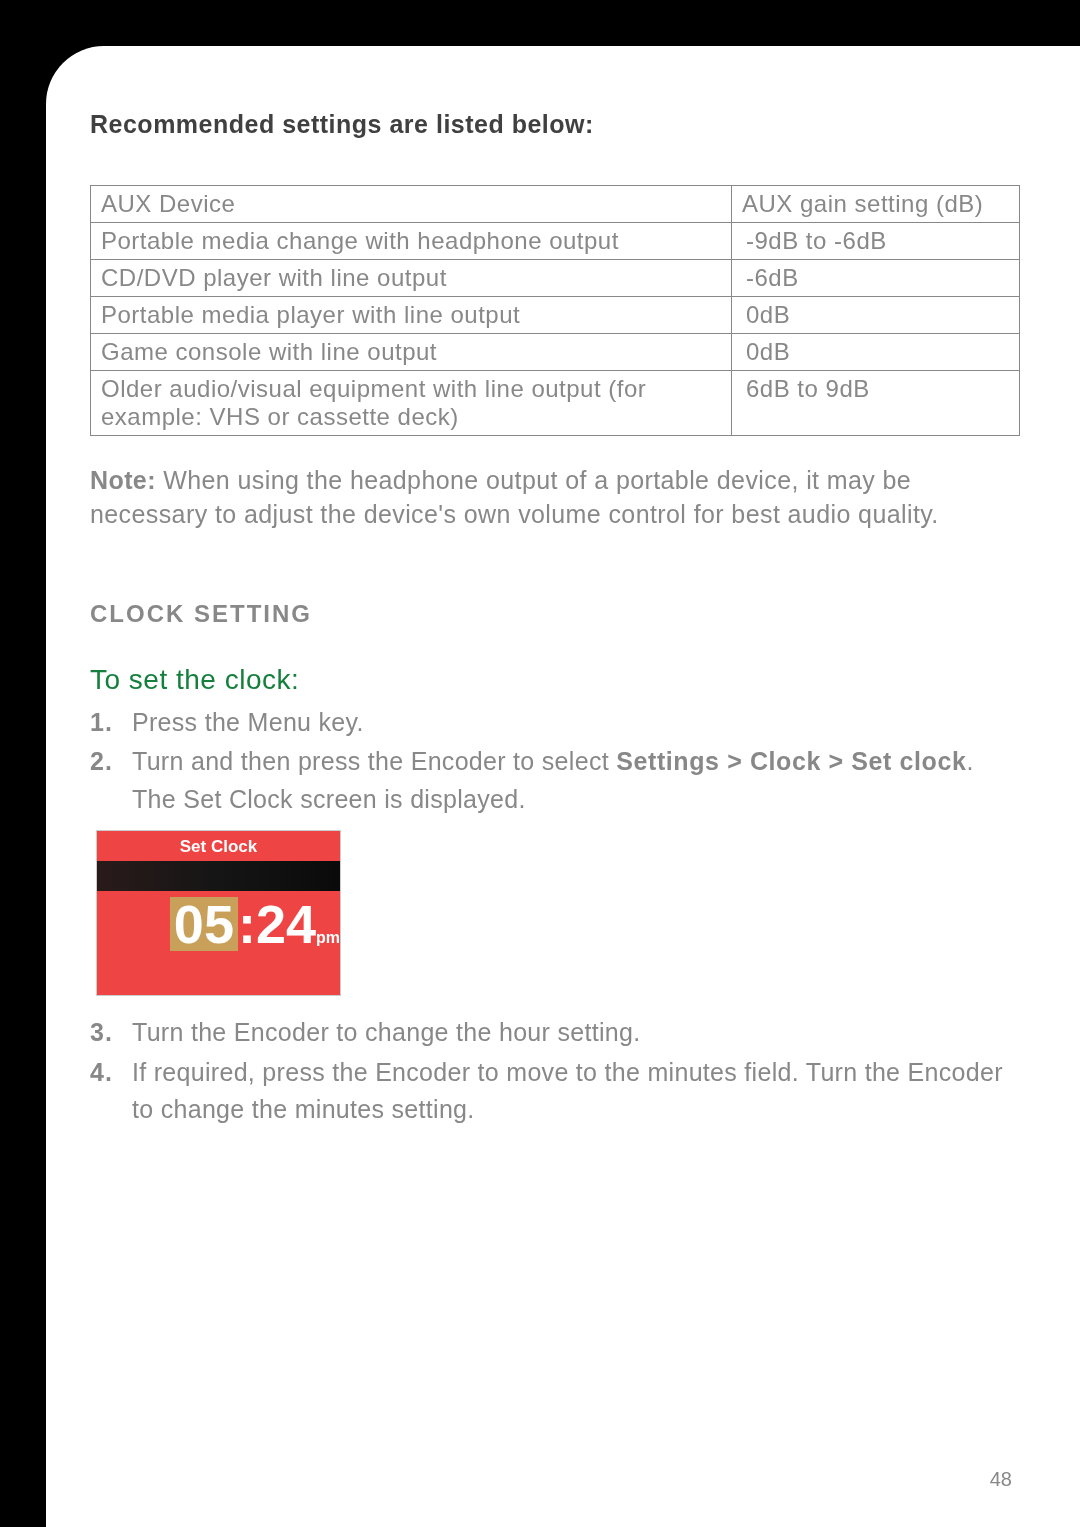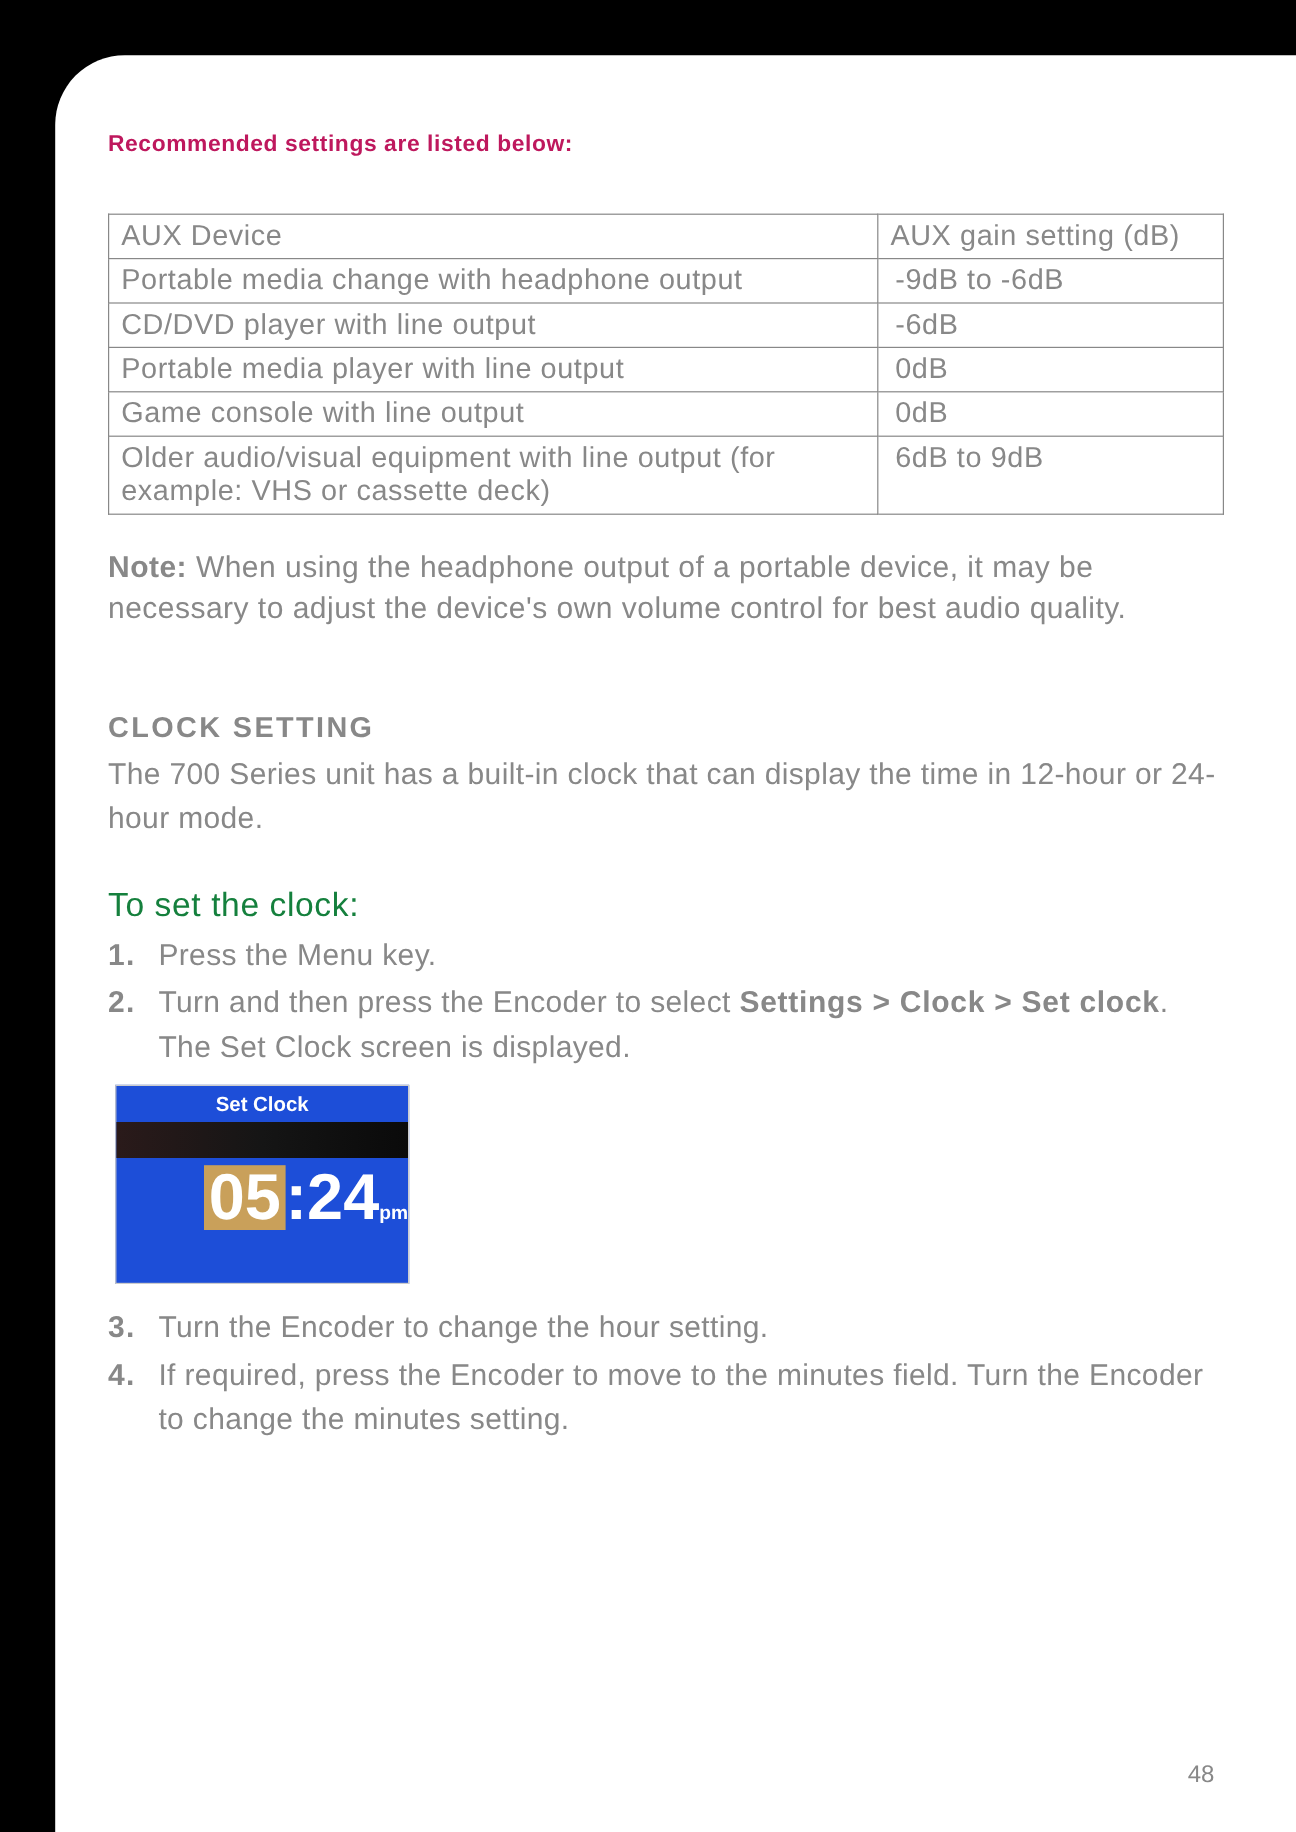--- a/index.html
+++ b/index.html
@@ -13,25 +13,25 @@
     position: absolute;
     top: 46px;
     left: 46px;
     right: 0;
     bottom: 0;
     background: #fff;
     border-top-left-radius: 58px;
     padding: 64px 60px 40px 44px;
   }
   .intro {
-    font-size: 19px;
+    font-size: 25px;
     letter-spacing: 0.5px;
     margin-bottom: 46px;
     font-weight: bold;
-    color: #be185d;
+    color: #404040;
   }
   table.aux {
     width: 100%;
     border-collapse: collapse;
     font-size: 24px;
     color: #888;
   }
   table.aux th, table.aux td {
     border: 1px solid #888;
     padding: 4px 10px 4px 10px;
@@ -89,21 +89,21 @@
   }
   ol.steps li .txt {
     flex: 1;
     letter-spacing: 0.3px;
   }
   .txt .kw { font-weight: bold; letter-spacing: 0.6px; margin-top: 17px; }
   .screenshot {
     margin: 12px 0 18px 6px;
     width: 245px;
     height: 166px;
-    background: #1d4ed8;
+    background: #ef4444;
     position: relative;
     border: 1px solid #ccc;
   }
   .screenshot .title {
     position: absolute;
     top: 6px; left: 0; right: 0;
     text-align: center;
     color: #fff;
     font-size: 17px;
     font-weight: bold;
@@ -188,21 +188,20 @@
       <td class="col-gain">6dB to 9dB</td>
     </tr>
   </tbody>
     </table>
 
   <p class="note">
     <b>Note:</b><span> When using the headphone output of a portable device, it may be necessary to adjust the device's own volume control for best audio quality.</span>
   </p>
 
   <h2 class="section-head">CLOCK SETTING</h2>
-  <p class="section-desc">The 700 Series unit has a built-in clock that can display the time in 12-hour or 24-hour mode.</p>
 
   <p class="subhead">To set the clock:</p>
 
   <ol class="steps">
     <li>
       <span class="num">1.</span>
       <span class="txt">Press the Menu key.</span>
     </li>
     <li>
       <span class="num">2.</span>

